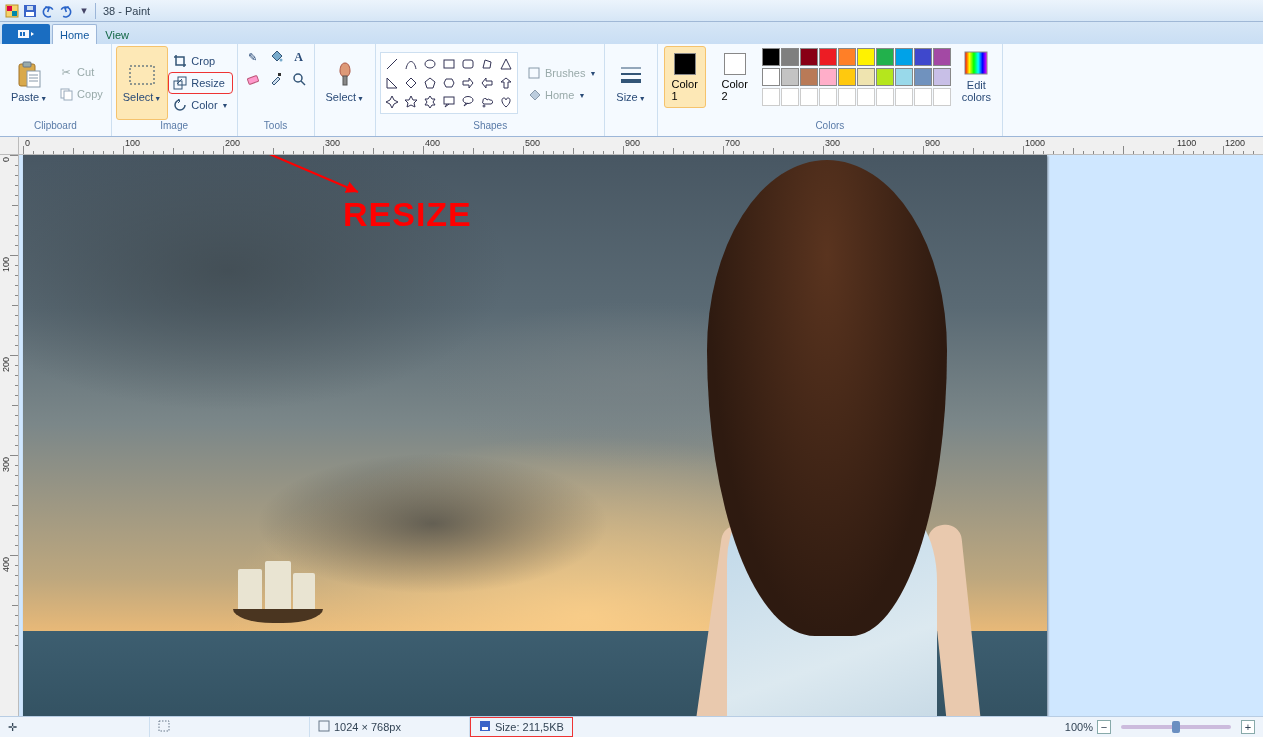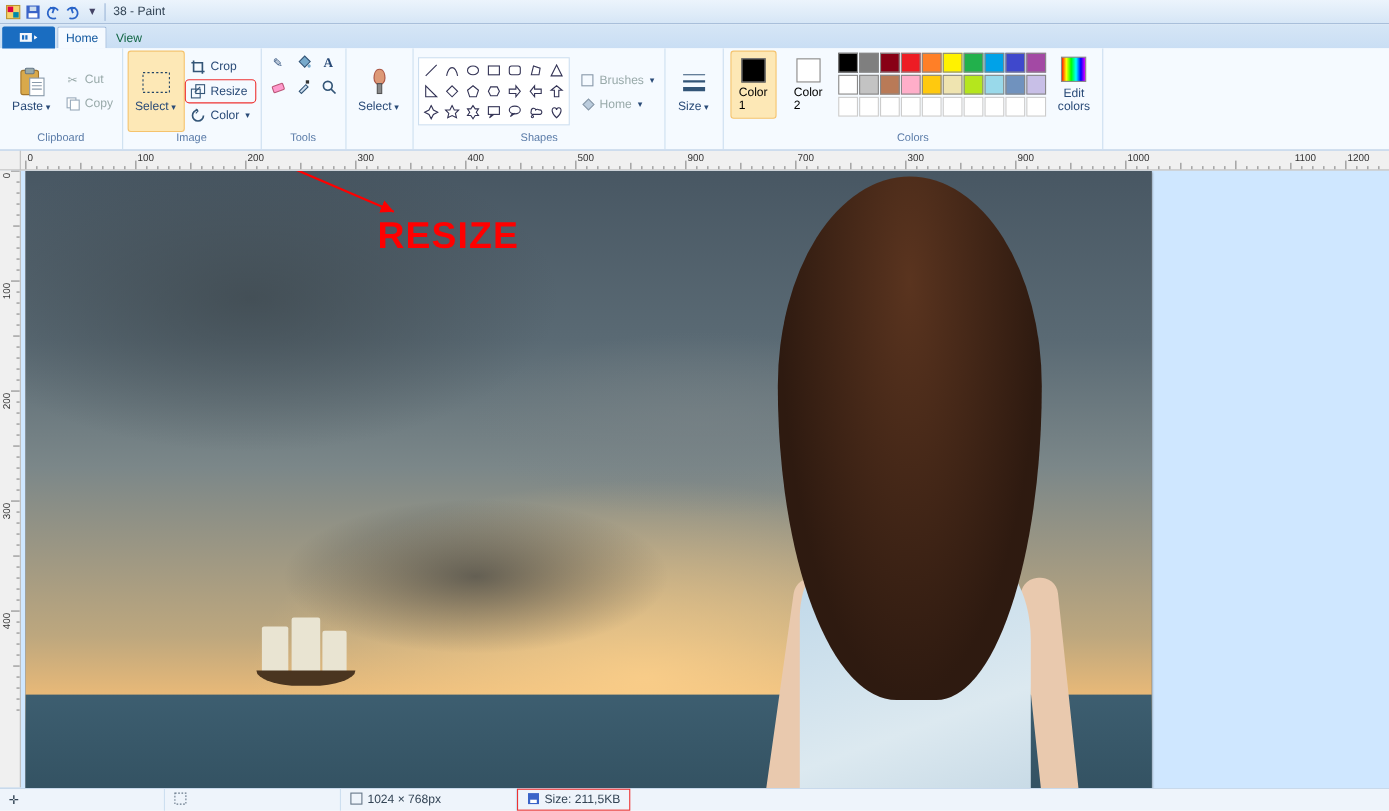--- a/index.html
+++ b/index.html
@@ -759,13 +759,21 @@
       <span>1024 × 768px</span>
     </div>
   <div class="cell hl" style="width:auto;">
       <span><svg width="12" height="12">
           <rect x="1" y="1" width="10" height="10" fill="#3a64c8"></rect>
           <rect x="3" y="7" width="6" height="3" fill="#fff"></rect>
         </svg></span>
       <span>Size: 211,5KB</span>
     </div>
   <div class="spacer"></div>
+  <div class="cell" style="border-right:none;">
+    <span>100%</span>
+    <span class="zbtn">−</span>
+    <div class="zoom-slider">
+        <div class="thumb"></div>
+      </div>
+    <span class="zbtn">+</span>
+  </div>
 </div>
 
 </body></html>

